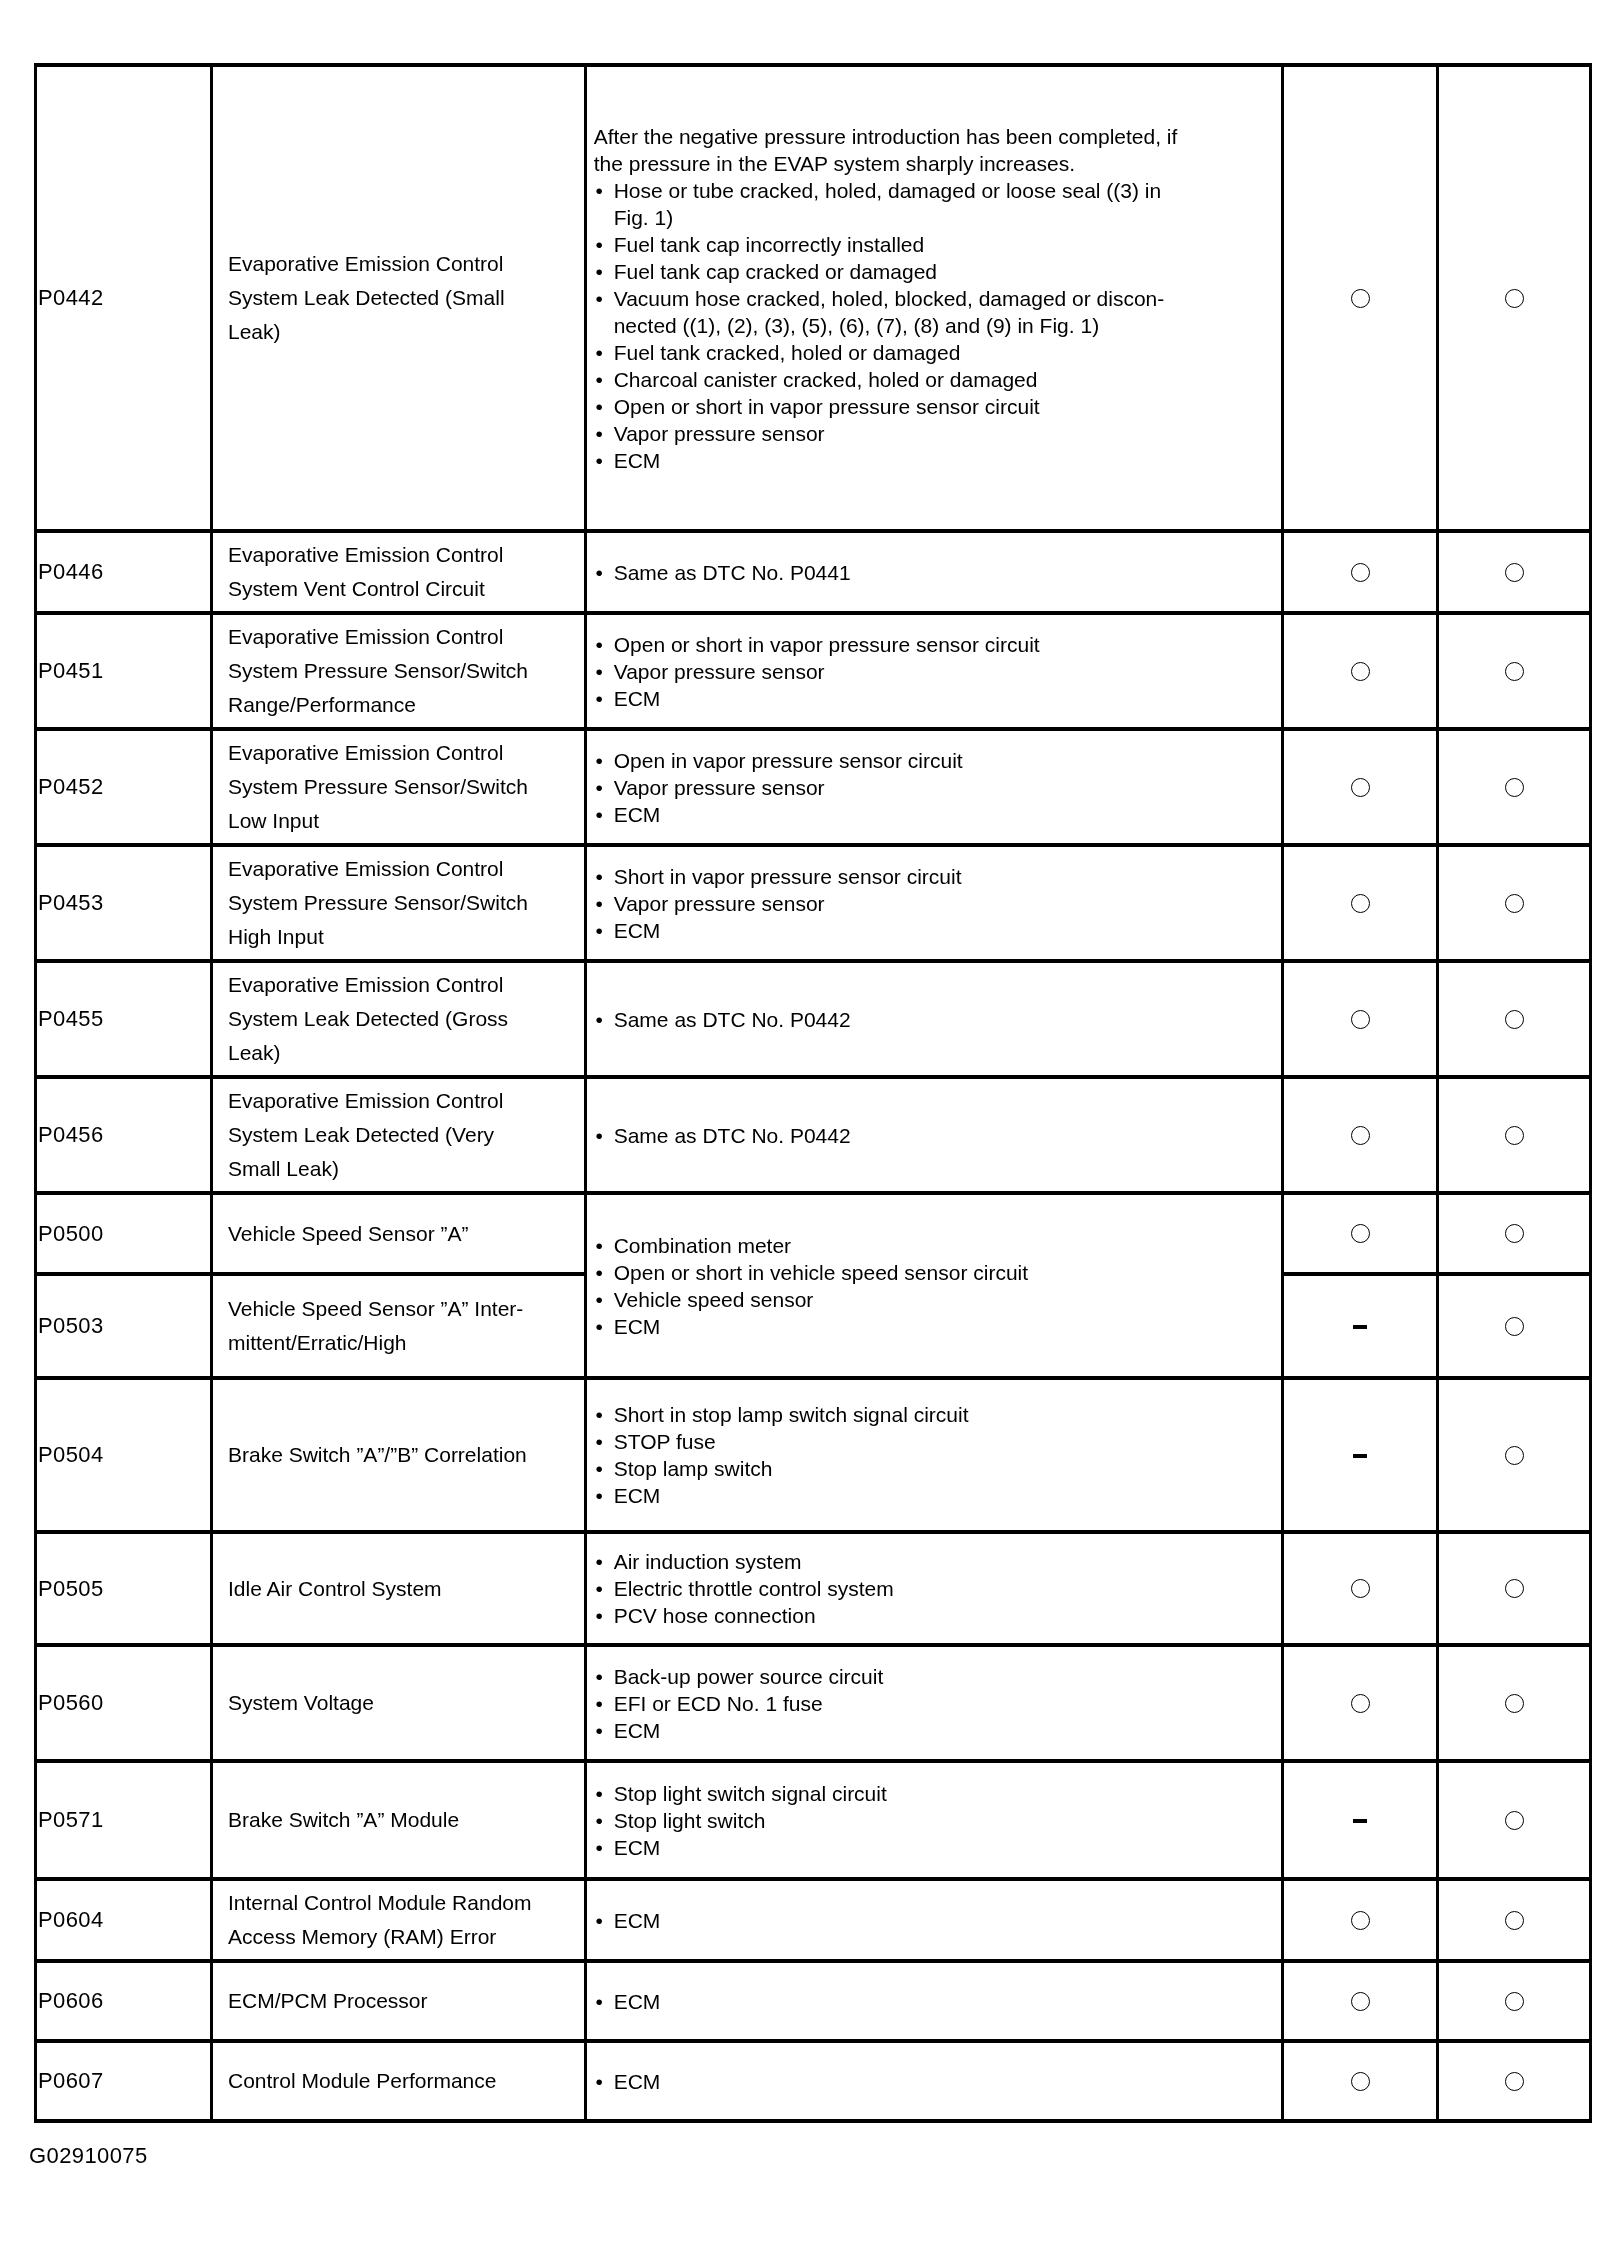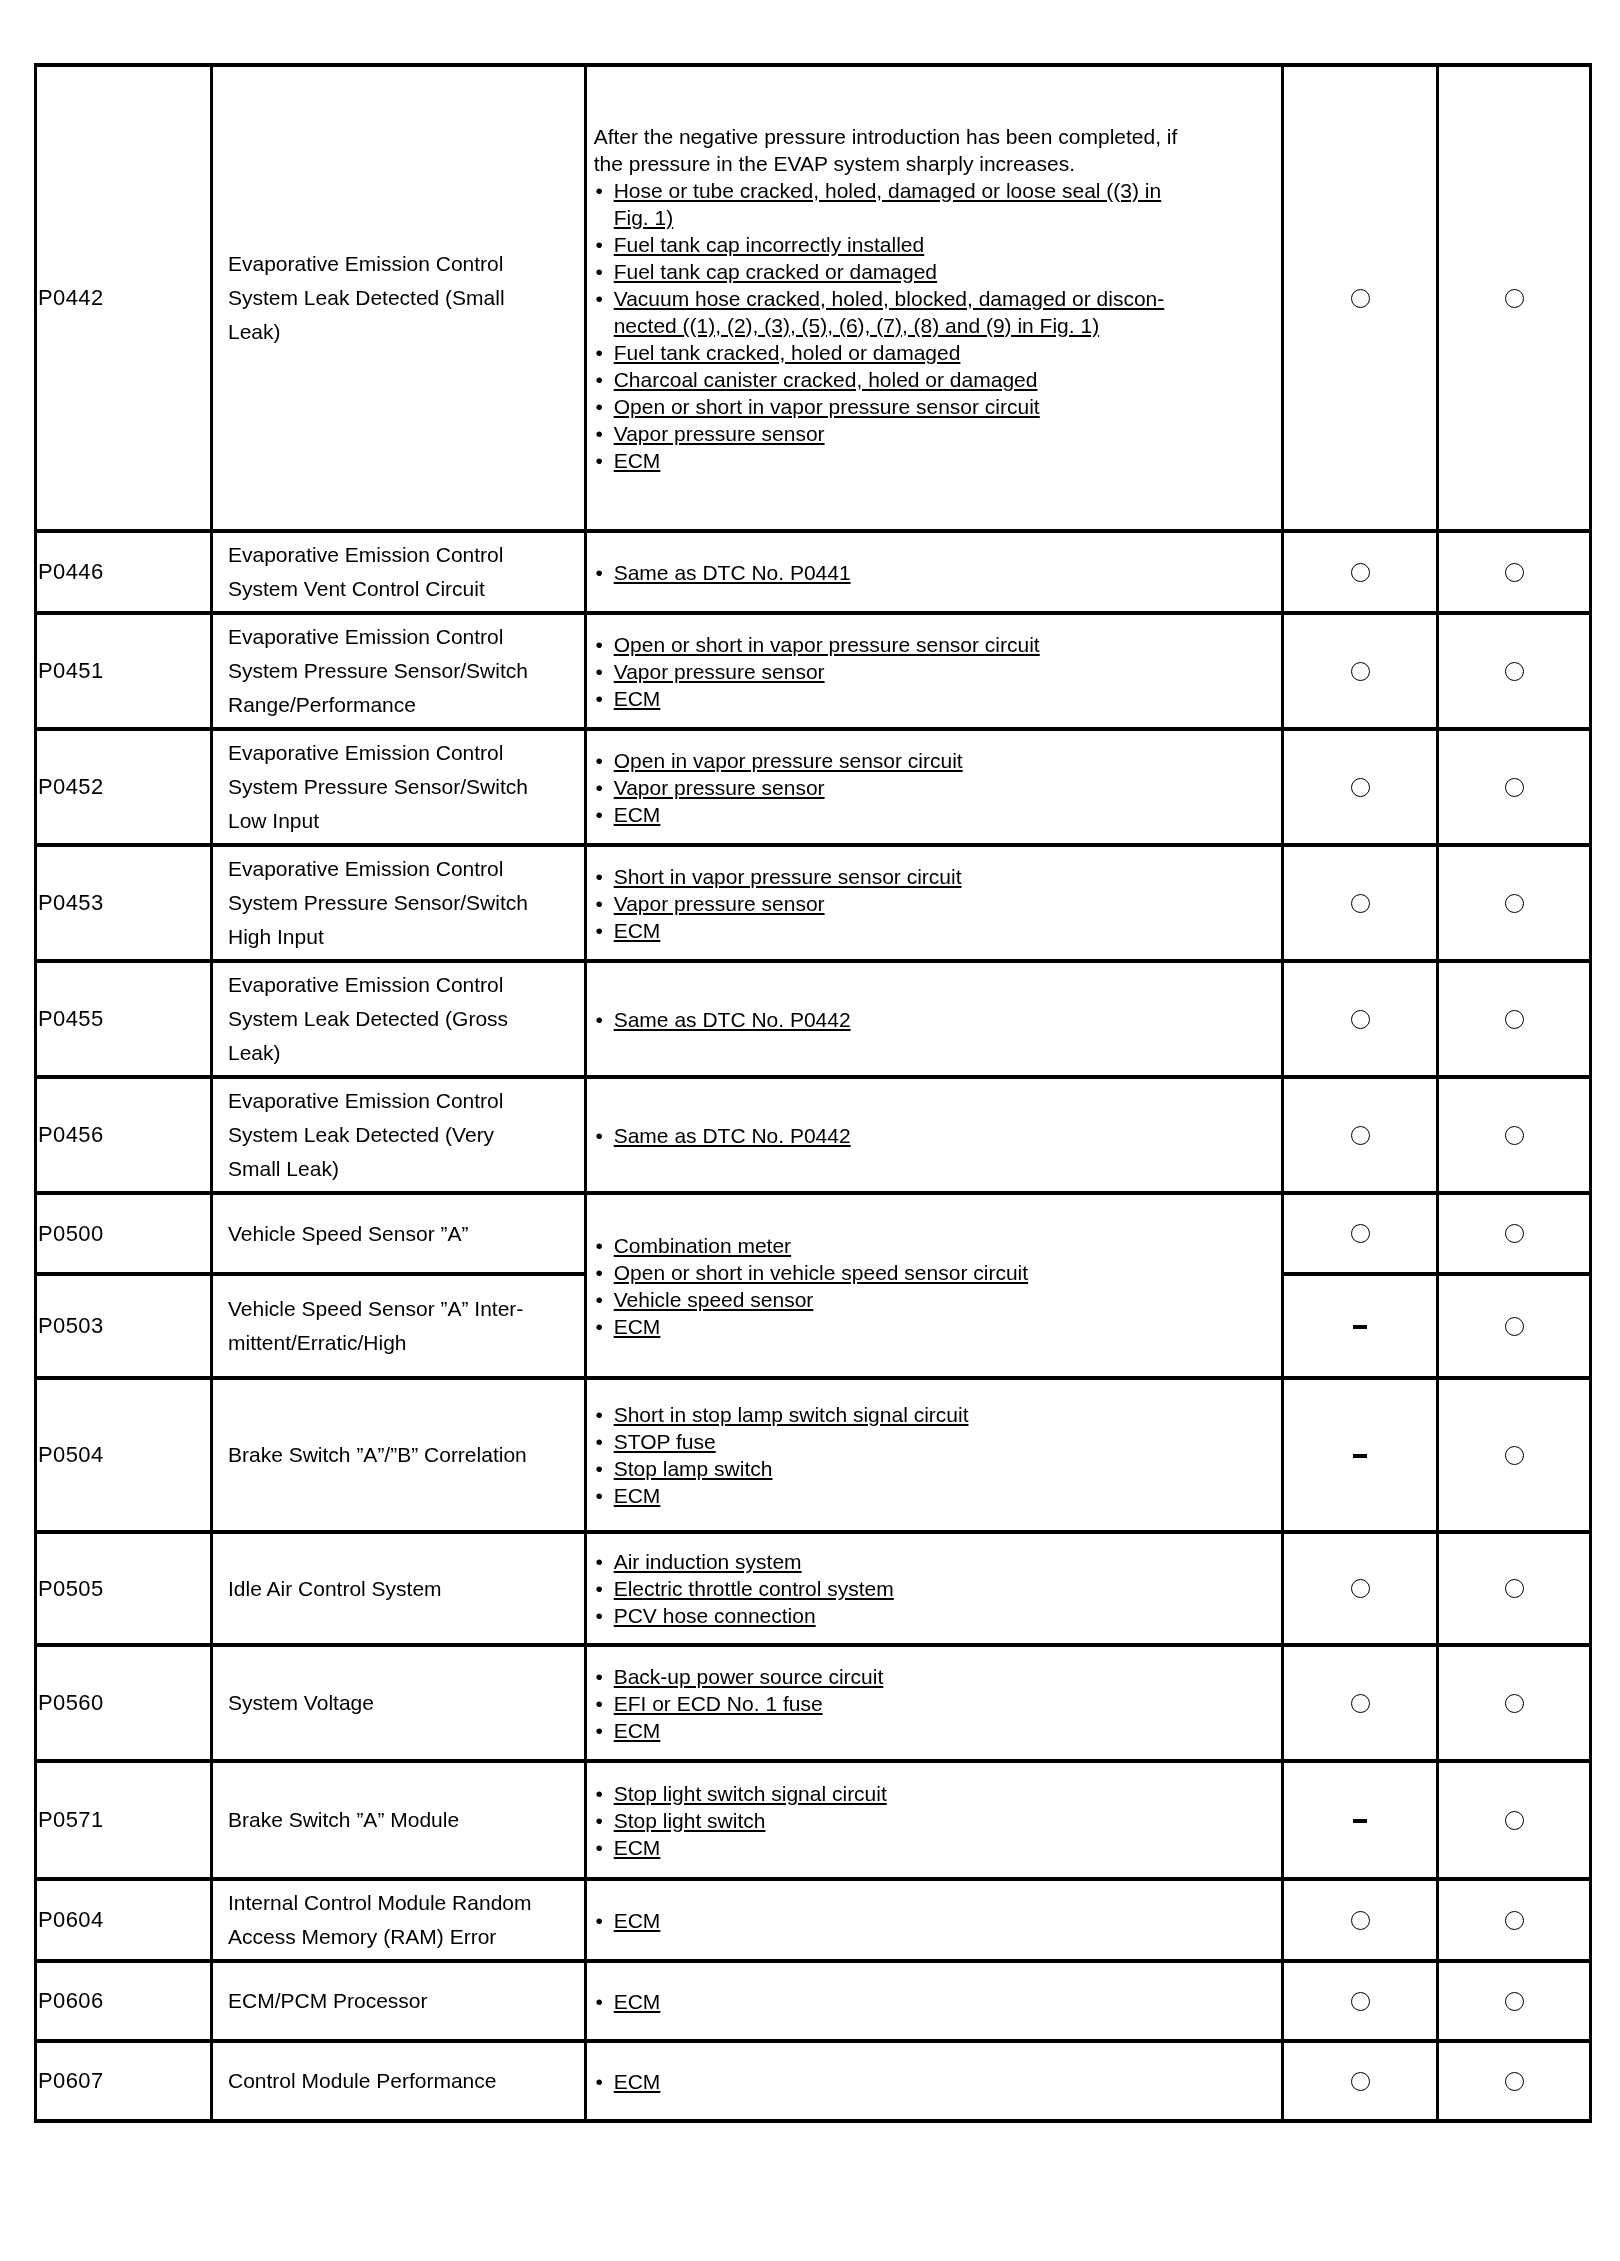--- a/index.html
+++ b/index.html
@@ -50,21 +50,20 @@
     line-height: 27px;
     padding: 5px 6.7px 5px 6.7px;
   }
   .causes-intro {
     white-space: pre-line;
   }
   .cause-bullet {
     position: relative;
     padding-left: 20px;
     white-space: pre-line;
-    text-decoration: underline;
   }
   .cause-bullet::before {
     content: "\2022";
     position: absolute;
     left: 1.7px;
     top: 0;
   }
   td.mark-cell {
     text-align: center;
   }
@@ -286,14 +285,15 @@
     <td class="code-cell">P0607</td>
     <td class="desc-cell">Control Module Performance</td>
     <td class="causes-cell">
             <div class="cause-bullet">ECM</div>
           </td>
     <td class="mark-cell"><span class="circle-mark"></span></td>
     <td class="mark-cell"><span class="circle-mark"></span></td>
   </tr>
       </tbody>
   </table>
+  <div class="figure-id">G02910075</div>
 </div>
 
 
 </body></html>

